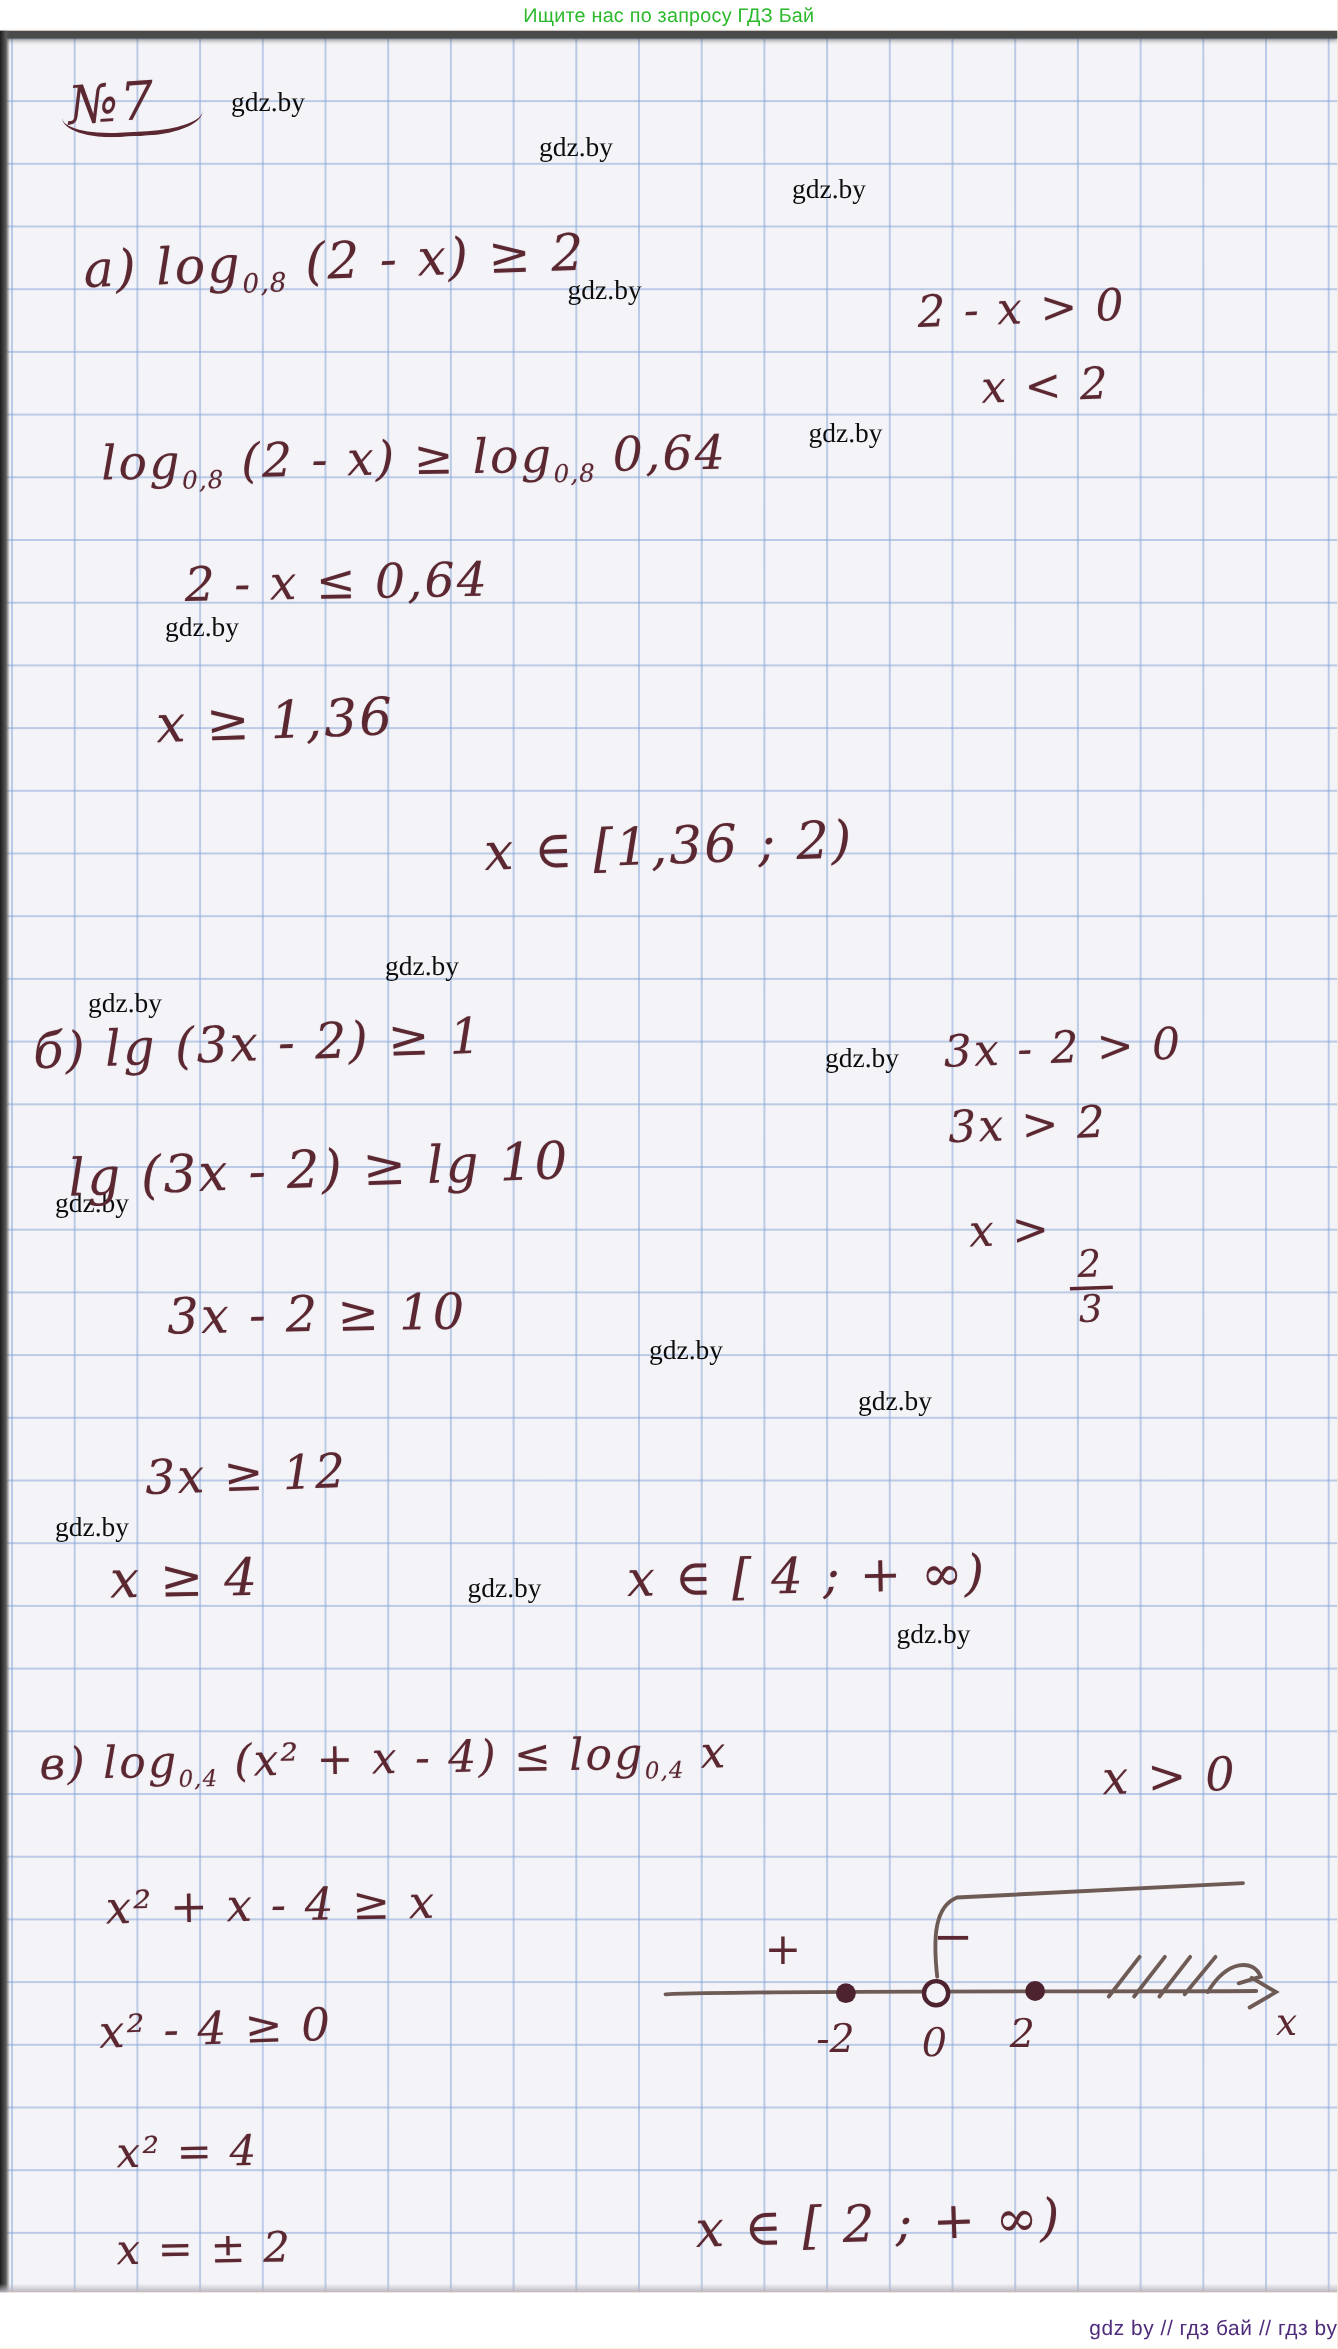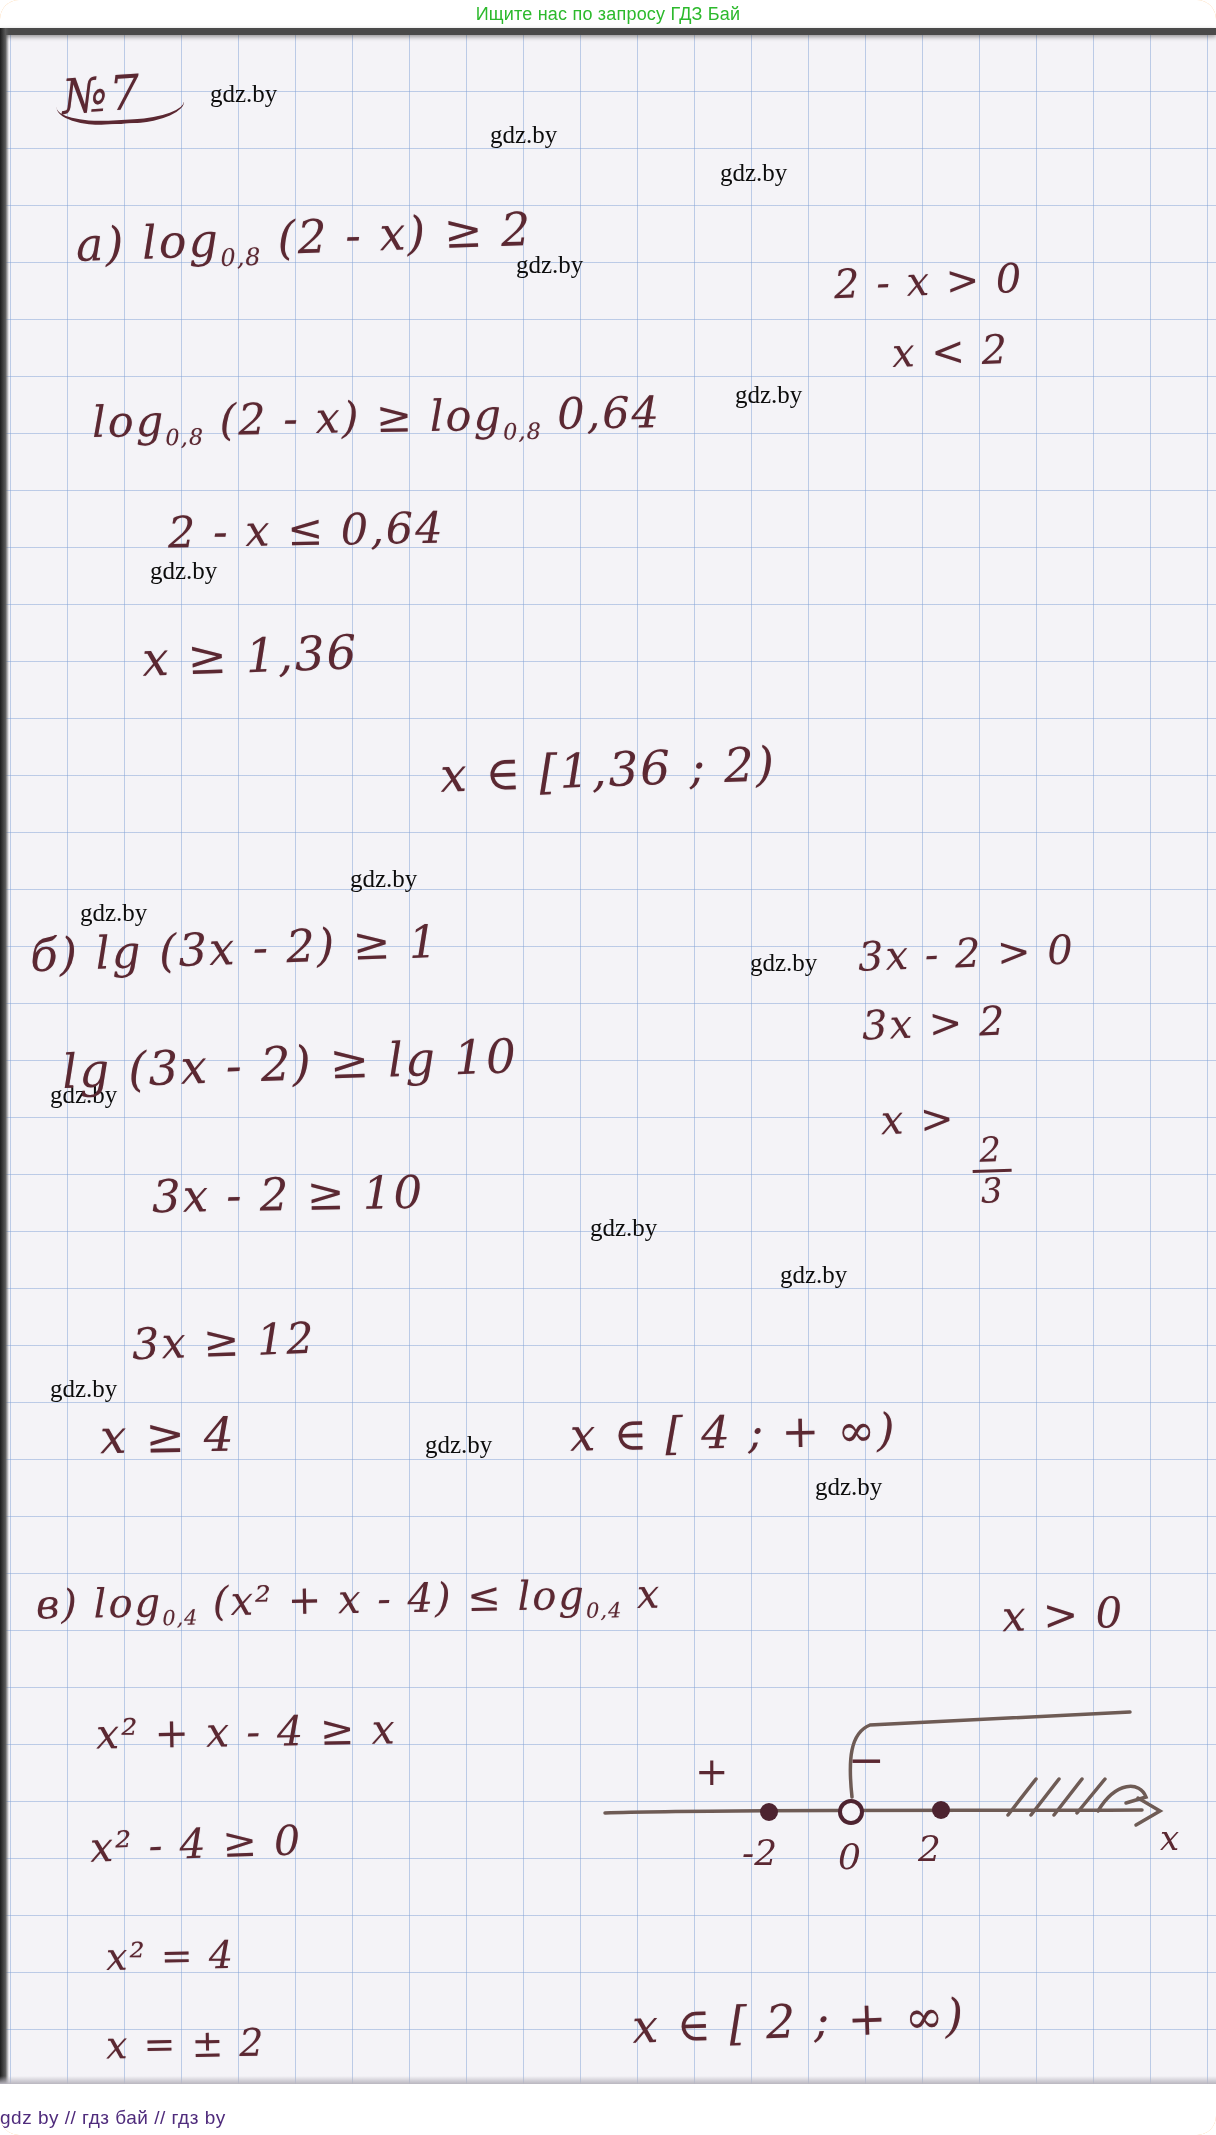--- a/index.html
+++ b/index.html
@@ -1,36 +1,36 @@
 <!DOCTYPE html>
 <html><head>
 <meta charset="utf-8">
 <style>
   html,body{margin:0;padding:0;background:#fff;}
   #stage{position:relative;width:1216px;height:2135px;overflow:hidden;background:#fdba74;
-         font-family:"Liberation Sans",sans-serif;border-radius:19px;}
+         font-family:"Liberation Sans",sans-serif;}
   
   .banner{position:absolute;left:0;top:0;width:100%;height:28px;background:#ffffff;
           display:flex;align-items:center;justify-content:center;
           color:#2cb92c;font-size:18px;letter-spacing:.2px;}
   
   .paper{position:absolute;left:0;top:28px;width:1216px;height:2056px;background:#f4f3f7;
          background-image:
            linear-gradient(to right, rgba(130,163,214,.50) 1.5px, transparent 1.5px),
            linear-gradient(to bottom, rgba(130,163,214,.50) 1.5px, transparent 1.5px);
          background-size:57px 57px;background-position:10px 6px;}
   .scan-top{position:absolute;left:0;top:28px;width:1216px;height:7px;background:#4a4a4a;
             box-shadow:0 2px 4px rgba(60,60,60,.5);}
   .scan-left{position:absolute;left:0;top:28px;width:9px;height:2056px;
              background:linear-gradient(to right,#1c1c1c,#5a5a5a 60%,rgba(90,90,90,0));}
   .scan-bottom{position:absolute;left:0;top:2076px;width:1216px;height:8px;
                background:linear-gradient(to bottom,rgba(150,148,155,0),#b9b6bf);}
   
   .footer{position:absolute;left:0;top:2084px;width:100%;height:51px;background:#ffffff;
-          display:flex;align-items:flex-end;justify-content:flex-start;padding-bottom:6px;box-sizing:border-box;
+          display:flex;align-items:flex-end;justify-content:flex-end;padding-bottom:6px;box-sizing:border-box;
           color:#4f2b7c;font-size:19px;letter-spacing:.5px;}
   
   .hw{position:absolute;font-family:"DejaVu Serif",serif;font-style:italic;color:#5b2832;
       white-space:nowrap;letter-spacing:2px;text-shadow:0 0 1px rgba(91,40,50,.35);}
   .hw sub{font-size:.52em;letter-spacing:1px;}
   .underline{position:absolute;border-bottom:4px solid #5b2832;border-radius:40%;}
   
   .wm{position:absolute;color:#0c0c0c;font-size:25px;font-family:Liberation Serif, serif;
       font-style:normal;letter-spacing:0;}
   

